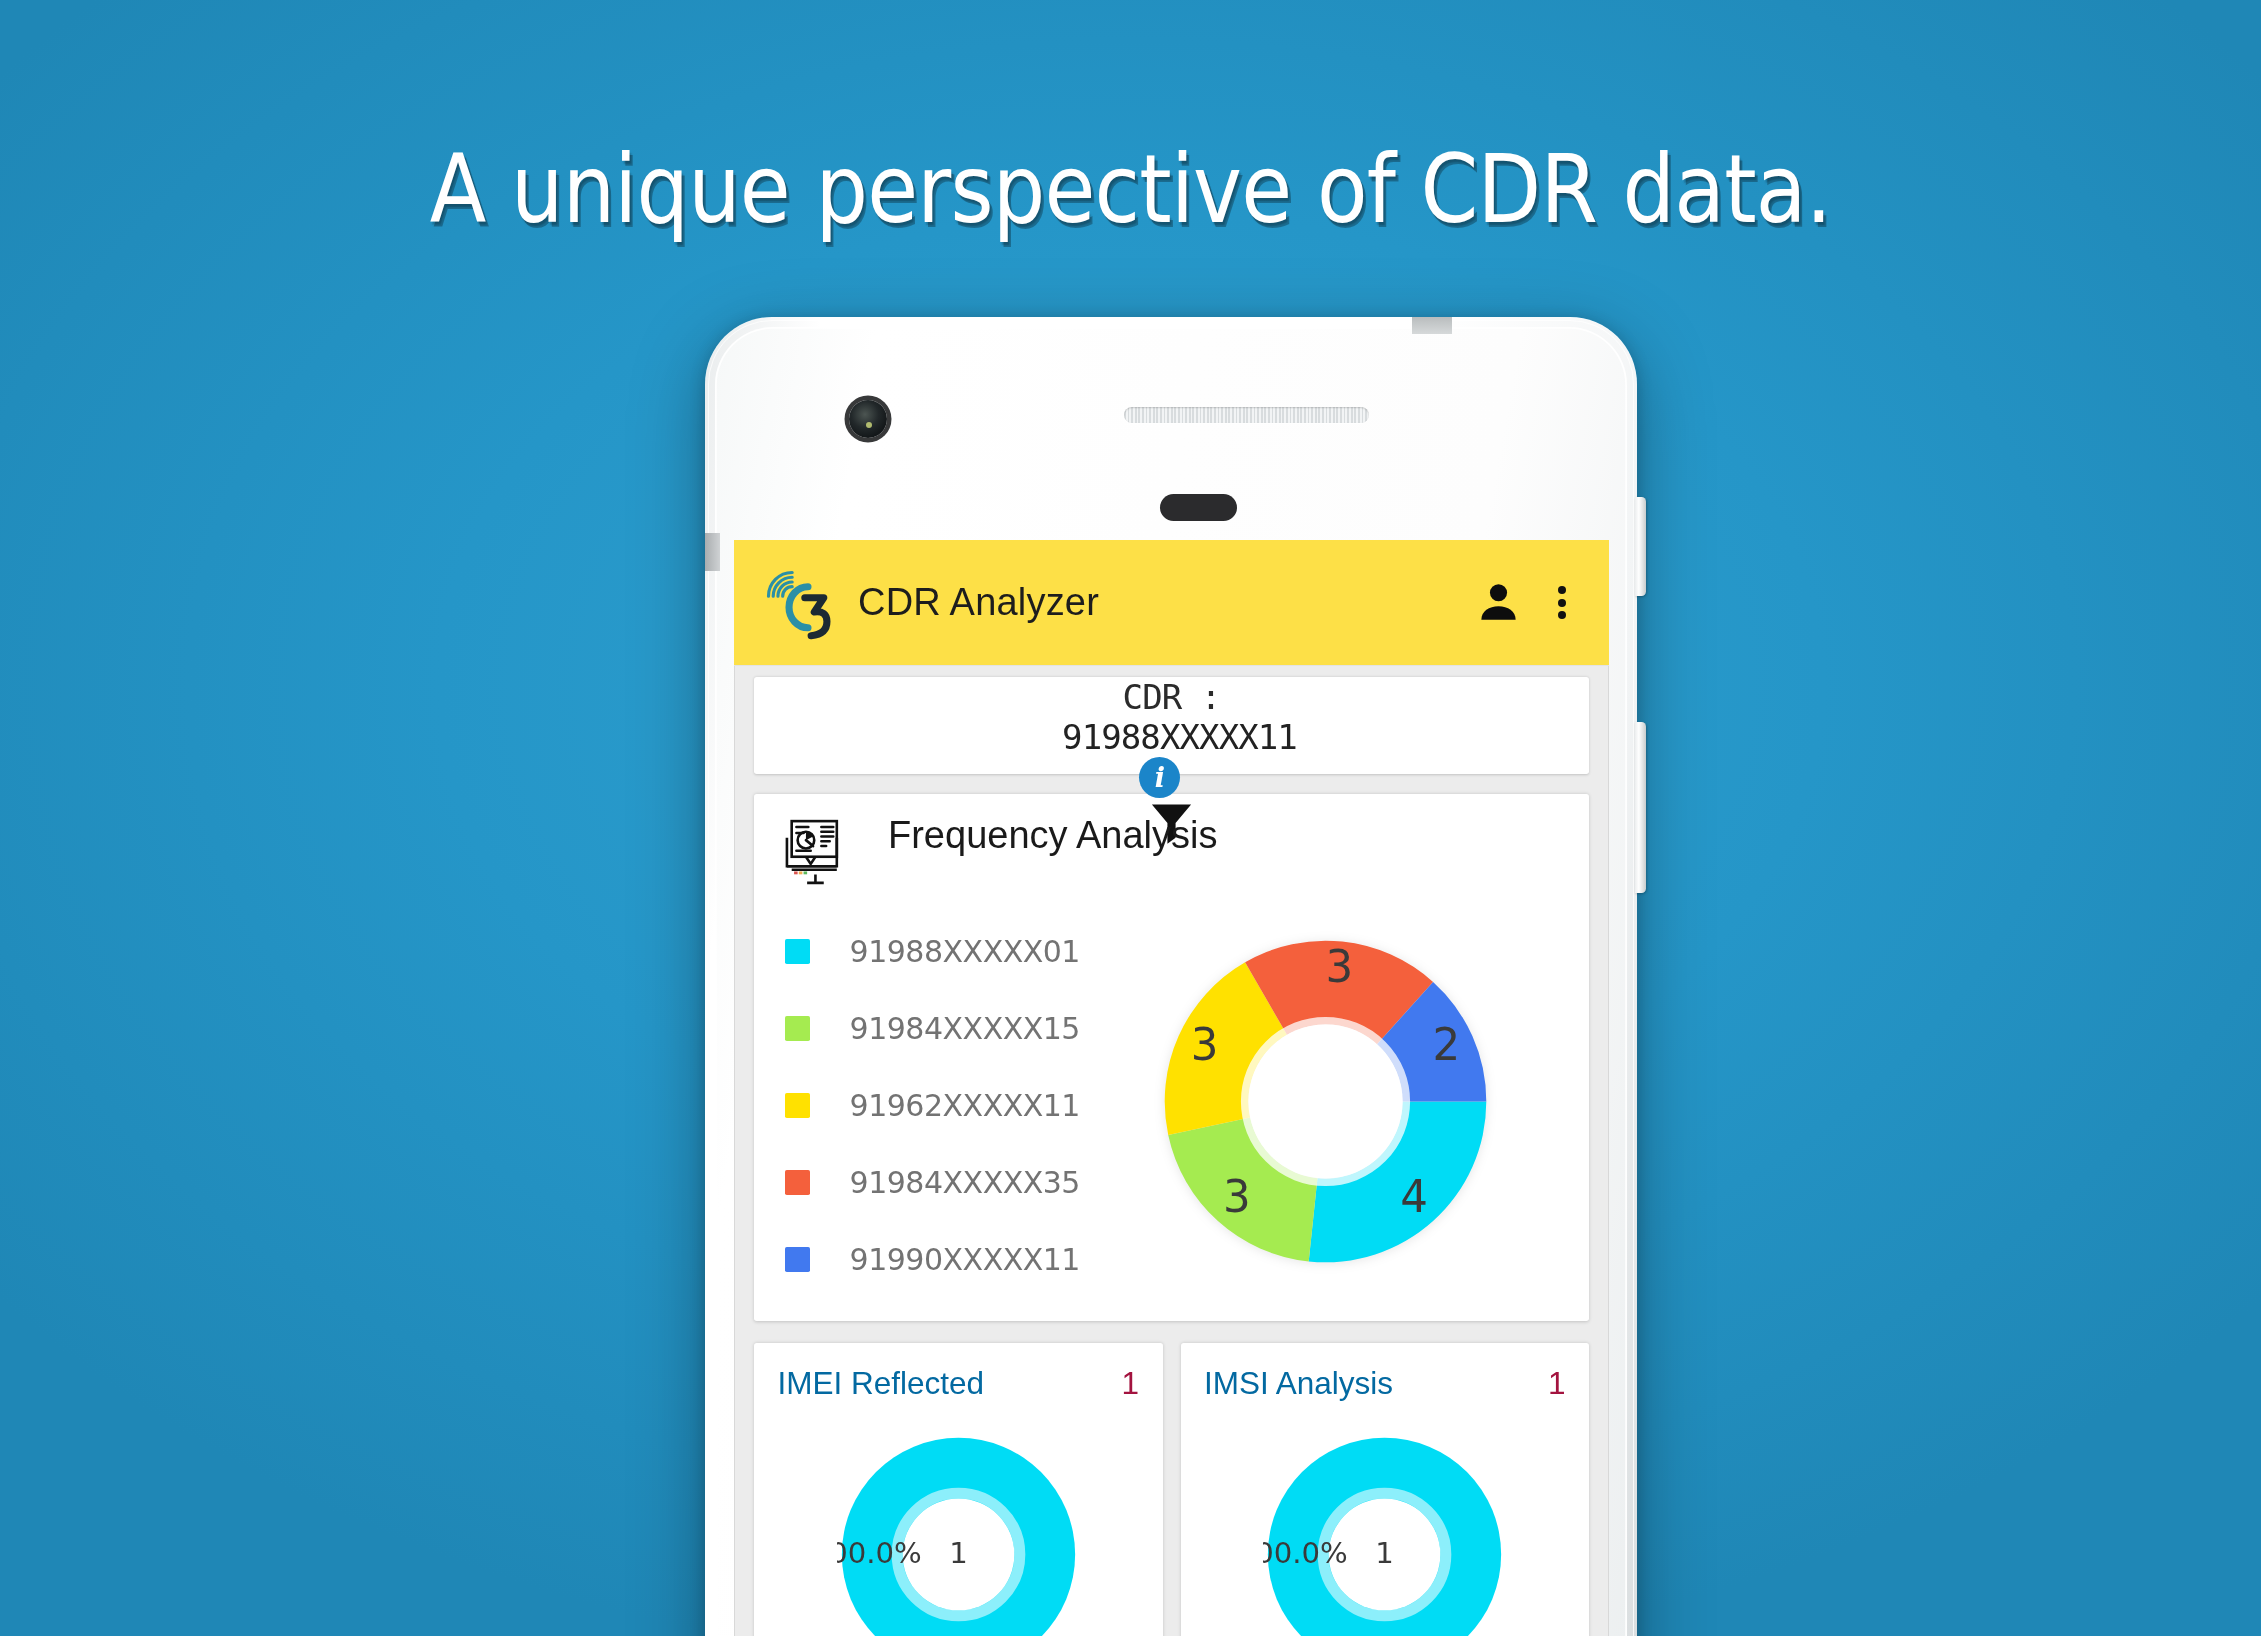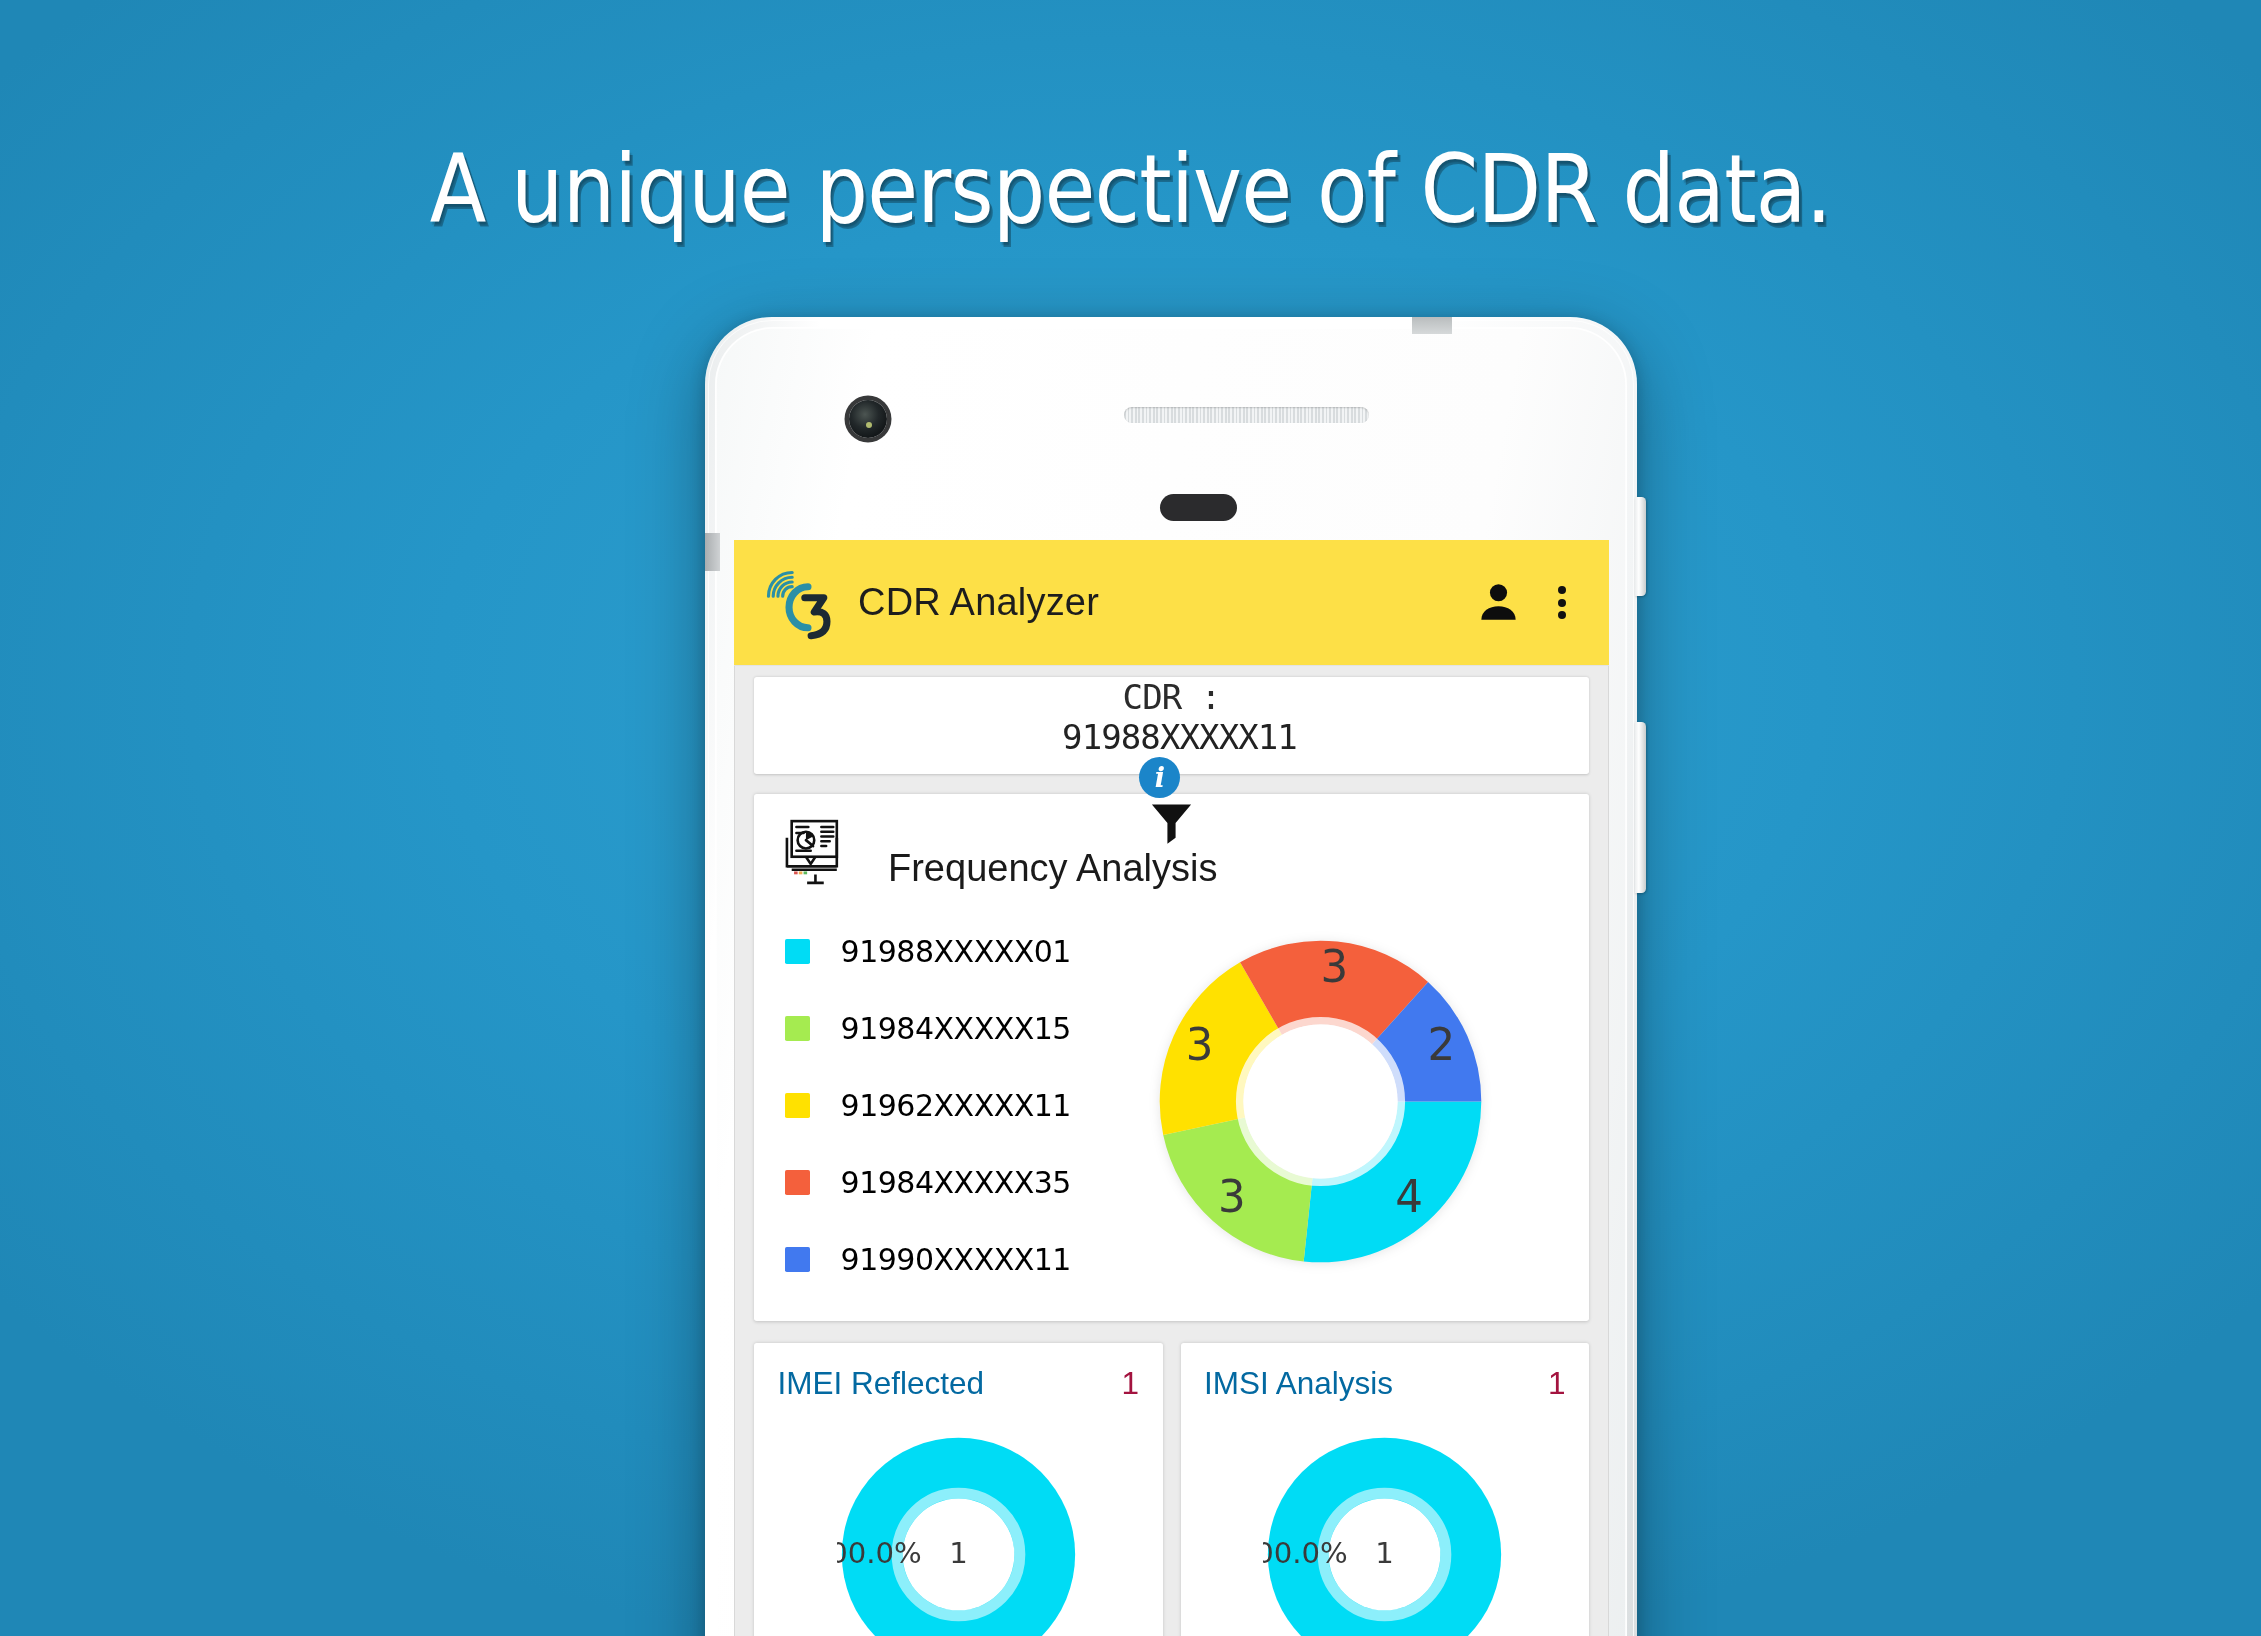--- a/index.html
+++ b/index.html
@@ -214,40 +214,40 @@
   #filter-icon { width: 49px; height: 49px; flex: 0 0 auto; }
 
   
   #freq-card {
     margin: 20px 20px 0 20px;
     background: #ffffff;
     border-radius: 2.7px;
     box-shadow: 0 0.9px 3.6px rgba(0,0,0,0.18);
     padding: 20px 18px 23.4px 18px;
   }
-  #freq-head { display: flex; align-items: flex-end; padding-left: 9px; }
+  #freq-head { display: flex; align-items: flex-start; padding-left: 9px; }
   #freq-icon { width: 76px; height: 76px; flex: 0 0 auto; }
   #freq-title {
     font-size: 38px;
     color: #1a1a1a;
     margin-left: 31px;
     font-weight: 400;
   }
 
   #freq-body { display: flex; align-items: center; margin-top: 16px; }
 
   #legend { flex: 0 0 auto; padding-left: 12.6px; padding-top: 7.2px; }
   .legend-row { display: flex; align-items: center; height: 77px; }
   .legend-swatch {
     width: 25px; height: 25px; flex: 0 0 auto; border-radius: 1.8px;
   }
   .legend-label {
-    margin-left: 31px;
+    margin-left: 40px;
     font-size: 30px;
-    color: #000000;
+    color: #737373;
     font-family: "DejaVu Sans", sans-serif;
     letter-spacing: -0.5px;
     white-space: nowrap;
   }
 
   #donut-wrap {
     flex: 1 1 auto;
     display: flex;
     align-items: center;
     justify-content: center;

